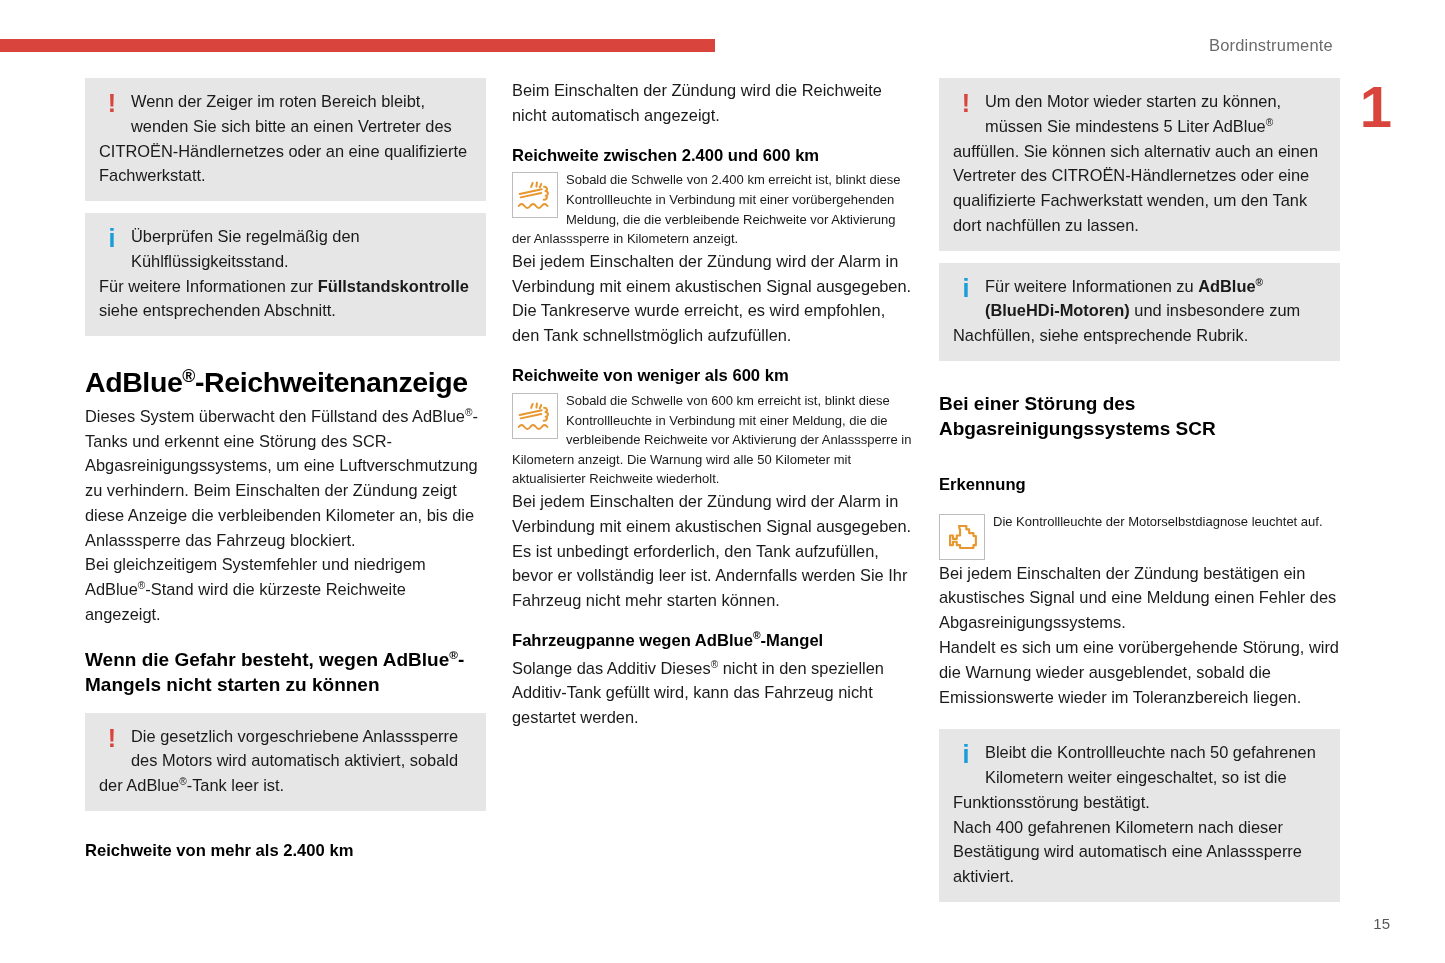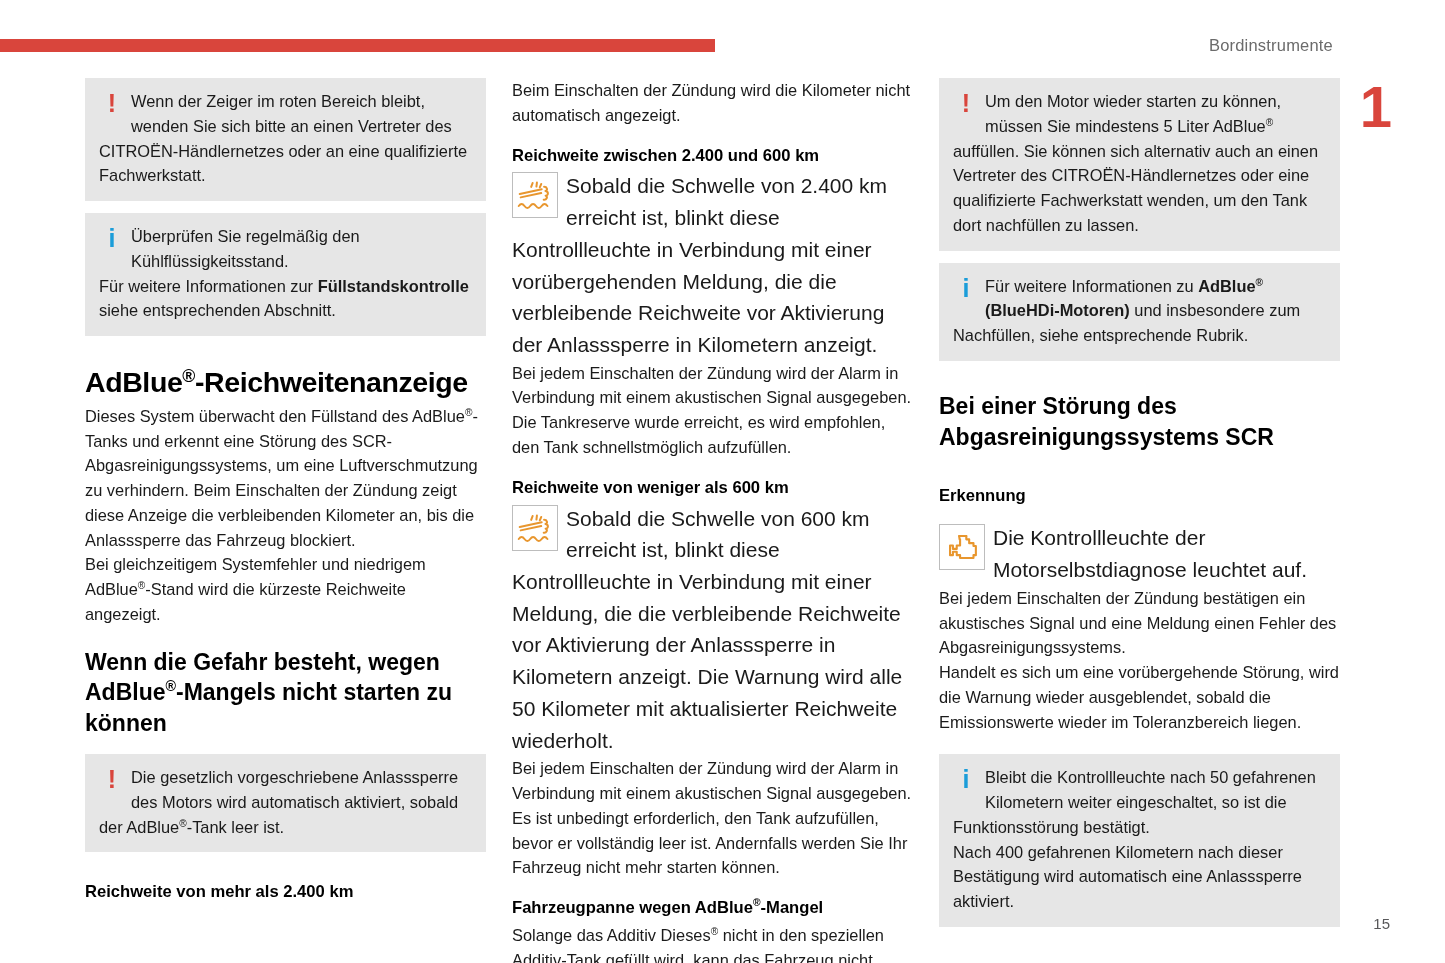--- a/index.html
+++ b/index.html
@@ -84,21 +84,21 @@
   h2.section-title {
     margin: 0 0 4px 0;
     font-size: 28.5px;
     font-weight: bold;
     line-height: 1.18;
     letter-spacing: -0.4px;
     color: #000000;
   }
   h3.sub-title {
     margin: 0 0 3px 0;
-    font-size: 23px;
+    font-size: 19px;
     font-weight: bold;
     line-height: 1.34;
     color: #000000;
   }
   h4.minor-title {
     margin: 16px 0 2px 0;
     font-size: 16.6px;
     font-weight: bold;
     line-height: 1.5;
     color: #000000;
@@ -154,21 +154,21 @@
     width: 46px;
     height: 46px;
     border: 1px solid #bdbdbd;
     background: #ffffff;
     margin: 2px 8px 1px 0;
     box-sizing: border-box;
     display: block;
   }
   .tt-icon svg { display: block; width: 100%; height: 100%; }
   .tt-text {
-    font-size: 21px;
+    font-size: 13px;
     line-height: 1.51;
   }
 
   sup.reg {
     font-size: 0.62em;
     vertical-align: super;
     line-height: 0;
   }
 </style>
 </head>
@@ -220,21 +220,21 @@
     </div>
 
     <div class="spacer-sm"></div>
 
     <h4 class="minor-title">Reichweite von mehr als 2.400 km</h4>
 
   </div>
 
   <div class="column">
 
-    <p class="para">Beim Einschalten der Zündung wird die Kilometer nicht automatisch angezeigt.</p>
+    <p class="para">Beim Einschalten der Zündung wird die Reichweite nicht automatisch angezeigt.</p>
 
     <h4 class="minor-title">Reichweite zwischen 2.400 und 600 km</h4>
 
     <div class="tt-wrap">
       <span class="tt-icon">
         <svg viewBox="0 0 46 46" xmlns="http://www.w3.org/2000/svg">
           <g fill="none" stroke="#e8962e" stroke-width="2.1" stroke-linecap="round" stroke-linejoin="round">
             <path d="M7 22 L30 17"></path>
             <path d="M8 25.5 L29.5 21"></path>
             <path d="M20.5 10.5 L19 14.5"></path>

